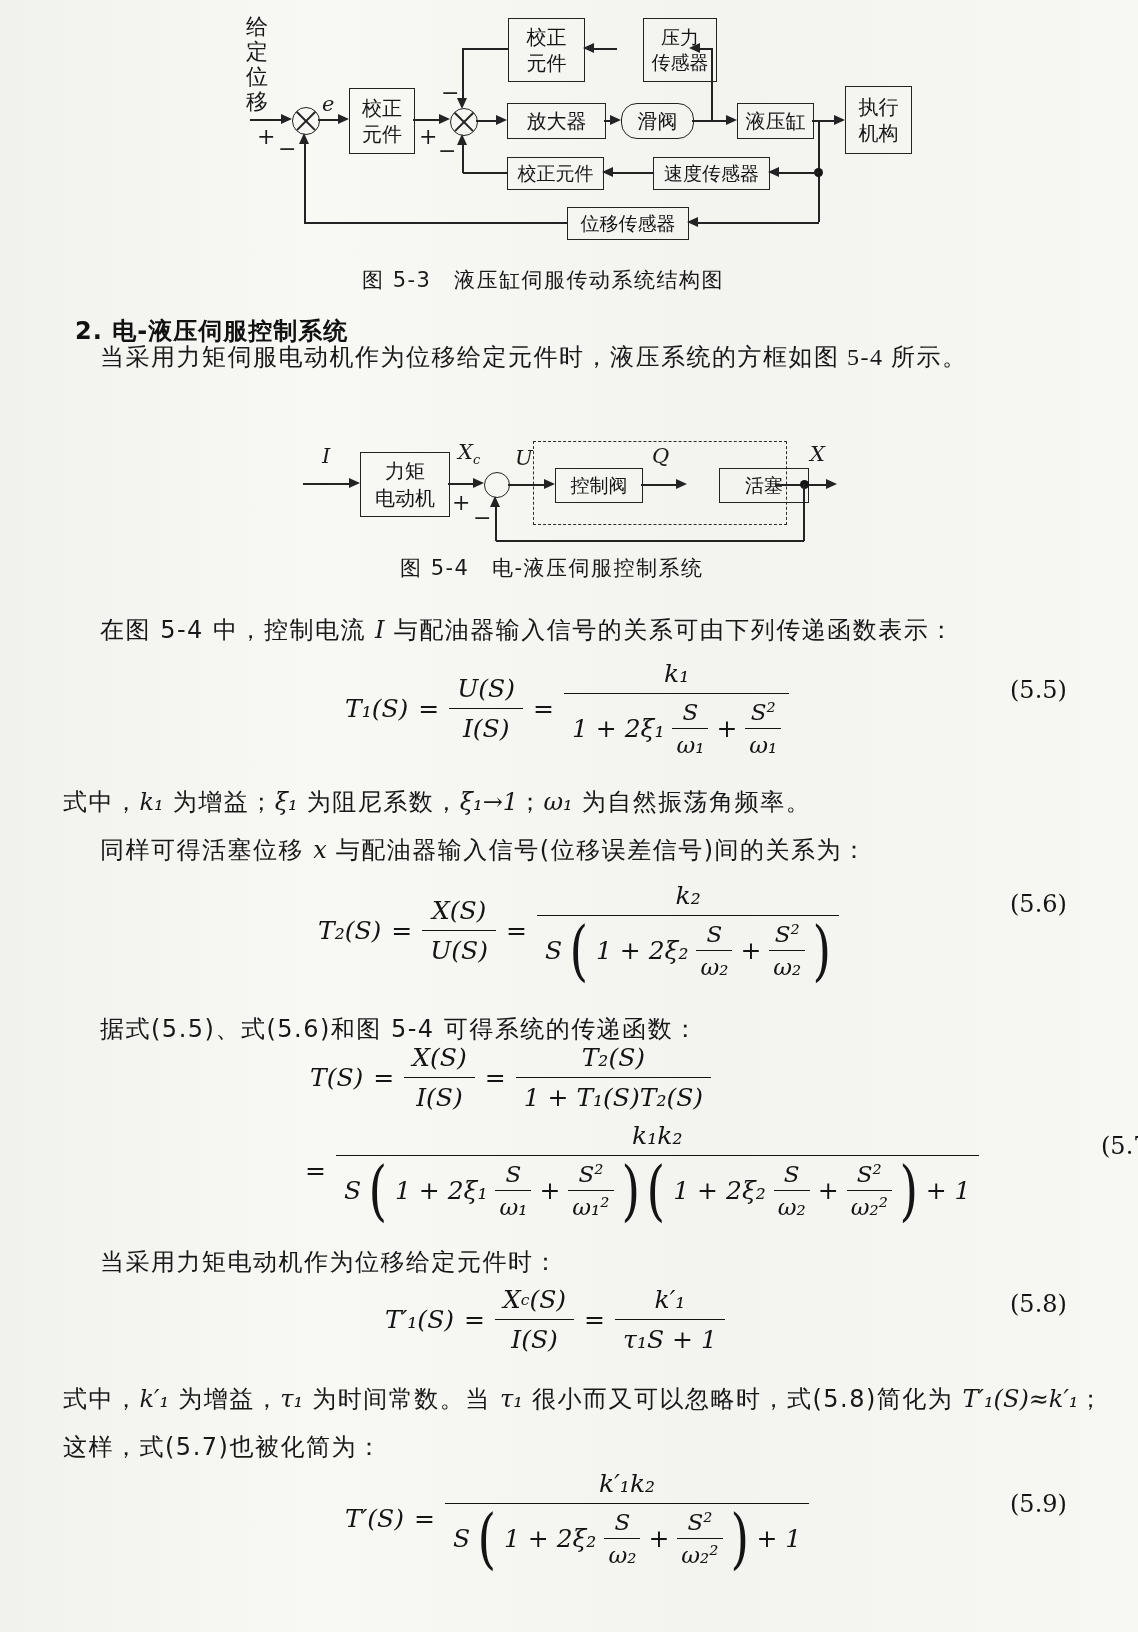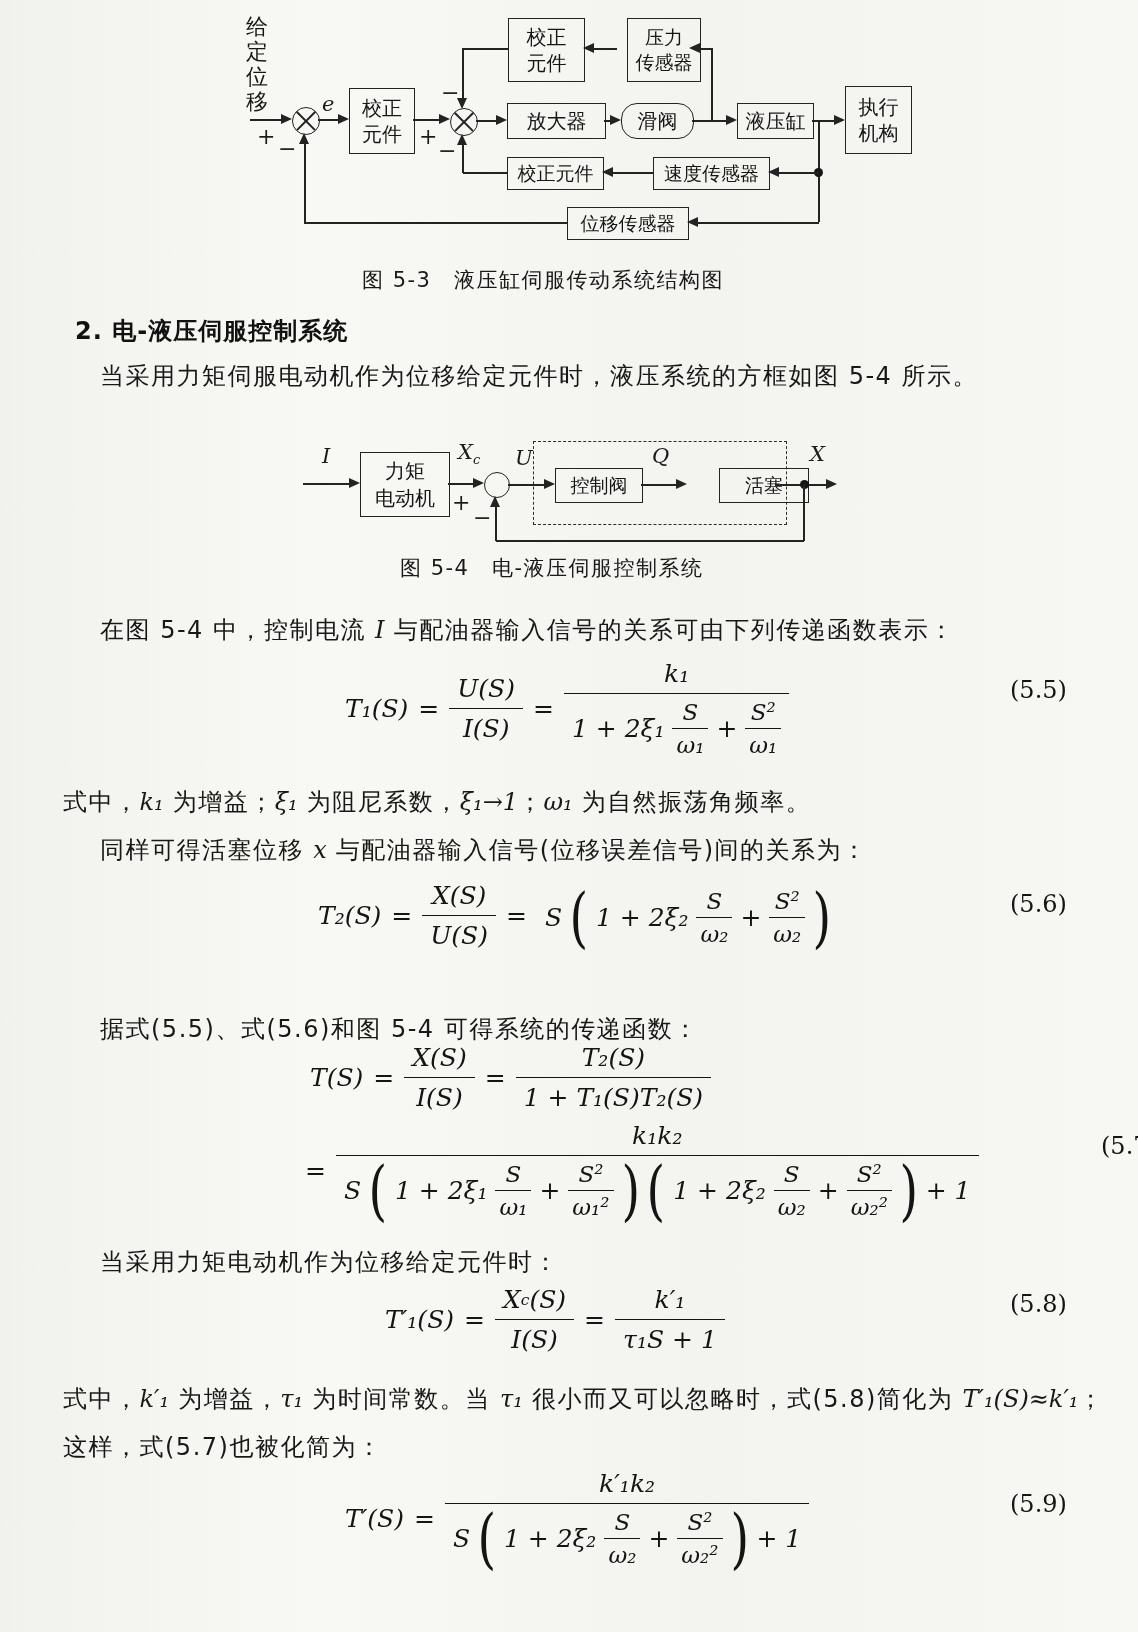--- a/index.html
+++ b/index.html
@@ -75,21 +75,21 @@
 <div class="hl" style="left:413px;top:119px;width:27px;"></div>
 <div class="ar" style="left:439px;top:114px;"></div>
 <div class="sgn" style="left:419px;top:126px;">+</div>
 <div class="circ" style="left:450px;top:108px;width:26px;height:26px;">
   <div class="xline x1"></div>
   <div class="xline x2"></div>
 </div>
 
 <div class="dbox" style="left:508px;top:18px;width:75px;height:62px;">校正
 元件</div>
-<div class="dbox small" style="left:627px;top:18px;width:72px;height:62px;">压力
+<div class="dbox small" style="left:643px;top:18px;width:72px;height:62px;">压力
 传感器</div>
 <div class="hl" style="left:593px;top:48px;width:24px;"></div>
 <div class="al" style="left:583px;top:43px;"></div>
 <div class="hl" style="left:463px;top:48px;width:45px;"></div>
 <div class="vl" style="left:462px;top:48px;height:51px;"></div>
 <div class="ad" style="left:457px;top:98px;"></div>
 <div class="sgn" style="left:441px;top:82px;">−</div>
 
 <div class="hl" style="left:476px;top:120px;width:21px;"></div>
 <div class="ar" style="left:496px;top:115px;"></div>
@@ -124,21 +124,21 @@
 <div class="hl" style="left:697px;top:222px;width:122px;"></div>
 <div class="al" style="left:687px;top:217px;"></div>
 <div class="dbox small" style="left:567px;top:207px;width:120px;height:31px;">位移传感器</div>
 <div class="hl" style="left:304px;top:222px;width:263px;"></div>
 <div class="vl" style="left:304px;top:144px;height:79px;"></div>
 <div class="au" style="left:299px;top:133px;"></div>
 
 <div class="cap" style="left:362px;top:266px;">图 5-3　液压缸伺服传动系统结构图</div>
 
 <div class="head" style="left:75px;top:315px;">2. 电-液压伺服控制系统</div>
-<div class="para" style="left:100px;top:360px;">当采用力矩伺服电动机作为位移给定元件时，液压系统的方框如图 5-4 所示。</div>
+<div class="para" style="left:100px;top:341px;font-family:Liberation Serif, serif;">当采用力矩伺服电动机作为位移给定元件时，液压系统的方框如图 5-4 所示。</div>
 
 <div class="mlab" style="left:322px;top:446px;">I</div>
 <div class="hl" style="left:303px;top:483px;width:46px;"></div>
 <div class="ar" style="left:349px;top:478px;"></div>
 <div class="dbox" style="left:360px;top:452px;width:88px;height:63px;">力矩
 电动机</div>
 <div class="hl" style="left:448px;top:483px;width:26px;"></div>
 <div class="ar" style="left:473px;top:478px;"></div>
 <div class="mlab" style="left:458px;top:442px;"><span>X</span><sub>c</sub></div>
 <div class="sgn" style="left:452px;top:492px;">+</div>
@@ -209,20 +209,23 @@
   <span class="frac">
       <span class="fn">
         <span>X(S)</span>
       </span>
       <span class="fd">
         <span>U(S)</span>
       </span>
     </span>
   <span>=</span>
   <span class="frac">
+    <span class="fn">
+        <span>k₂</span>
+      </span>
     <span class="fd">
       <span>S</span>
         <span class="bp">(</span>
       <span>1 + 2ξ₂</span>
       <span class="sfrac">
           <span class="fn">S</span>
           <span class="fd">ω₂</span>
         </span>
       <span>+</span>
       <span class="sfrac">

